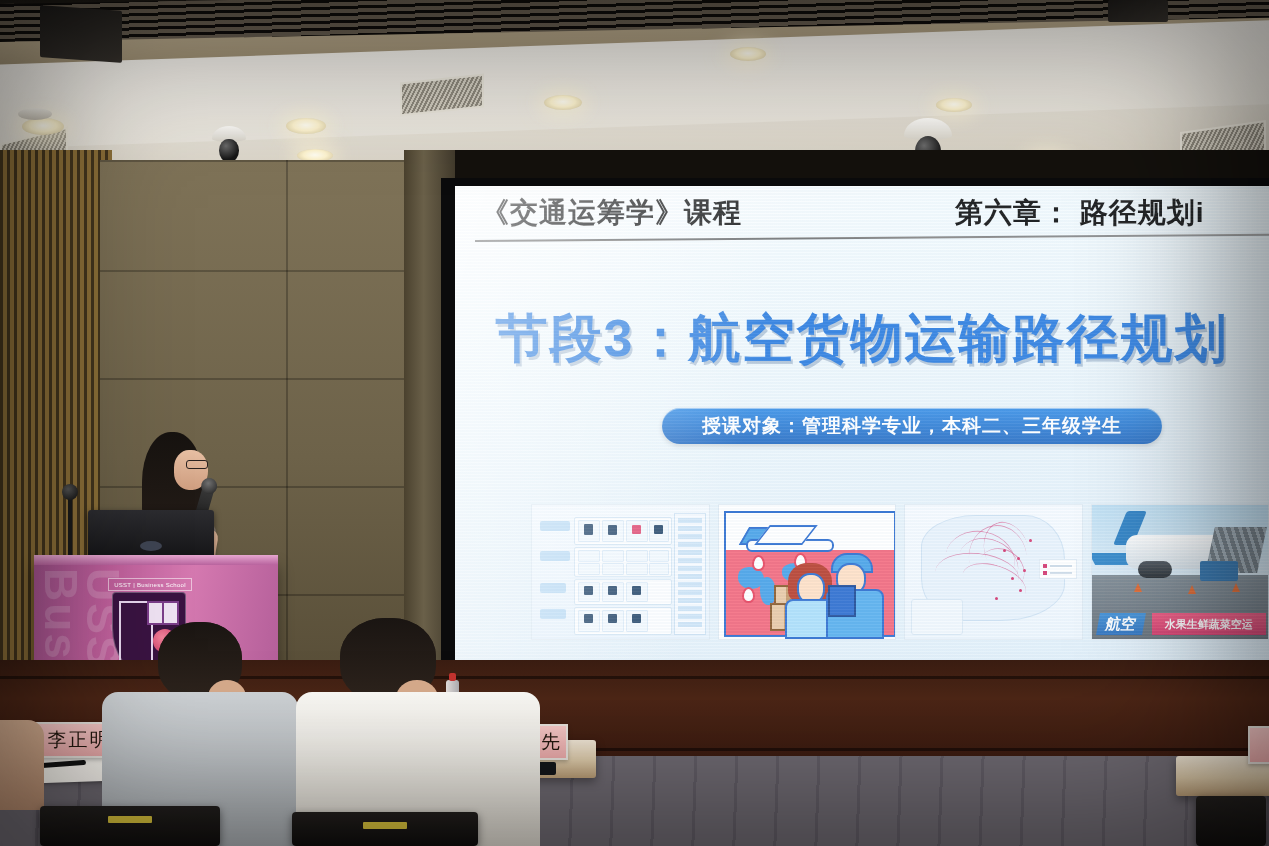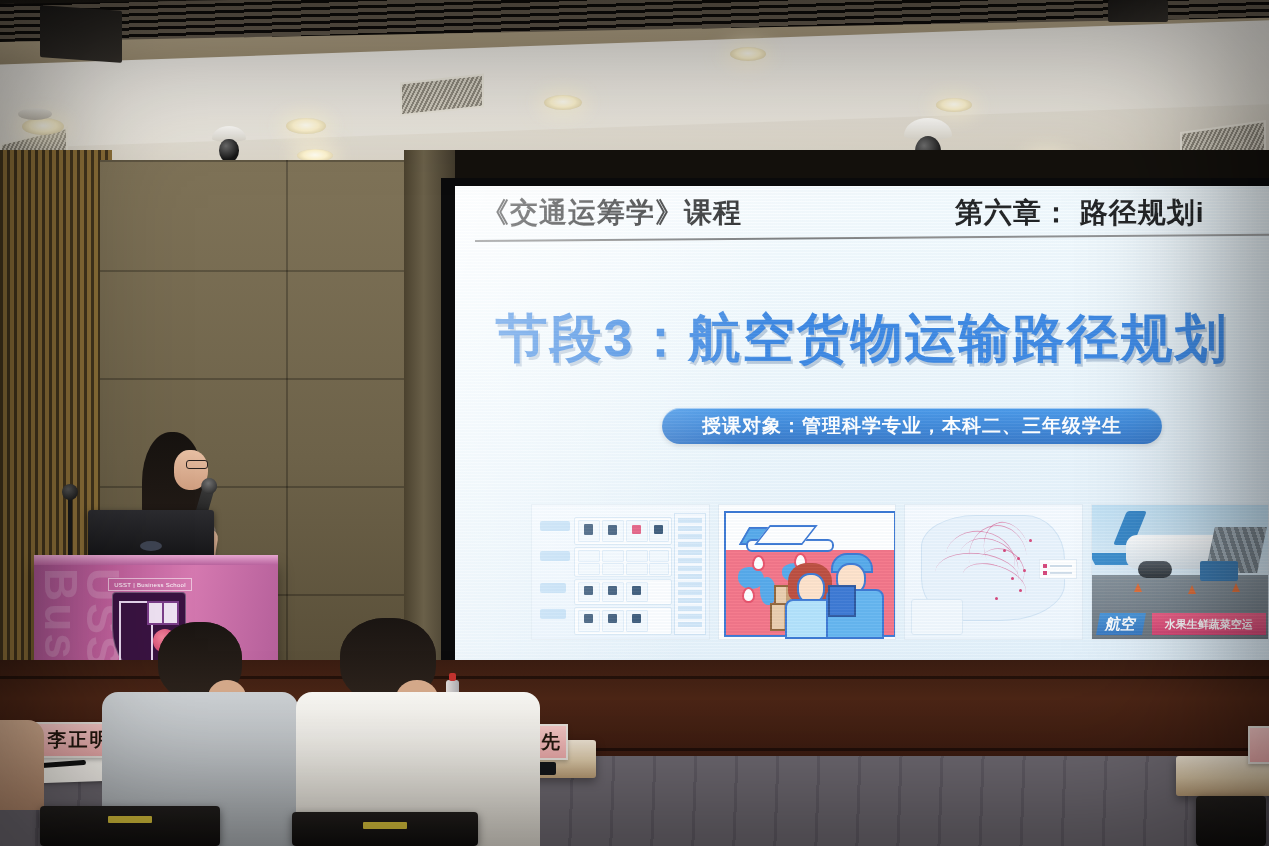--- a/index.html
+++ b/index.html
@@ -209,21 +209,21 @@
   .podium .cnname{position:absolute;left:74px;top:124px;color:#f2dcef;font-size:15px;font-weight:bold;
     letter-spacing:1px;white-space:nowrap;}
   .podium .enname{position:absolute;left:74px;top:143px;color:rgba(242,220,239,.85);font-size:7px;
     letter-spacing:.4px;white-space:nowrap;}
 
   
   .desk{position:absolute;background:linear-gradient(180deg,#f0e6d6 0%,#dcc9a8 55%,#b99c75 100%);
     border-radius:3px;box-shadow:0 4px 10px rgba(0,0,0,.35);}
   .namecard{position:absolute;background:linear-gradient(180deg,#f6c8c6,#eaa9a9);
     border:2px solid #e7e2dc;display:flex;align-items:center;justify-content:center;
-    color:#23180f;font-weight:bold;letter-spacing:2px;white-space:nowrap;
+    color:#23180f;font-weight:normal;letter-spacing:2px;white-space:nowrap;
     box-shadow:0 2px 4px rgba(0,0,0,.25);}
   .person{position:absolute;}
   .person .head{position:absolute;border-radius:46% 46% 42% 42%;
     background:linear-gradient(180deg,#1a1512,#2e241d);}
   .person .nape{position:absolute;border-radius:50%;background:#d7ab8c;}
   .person .shirt{position:absolute;border-radius:16px 16px 0 0;}
   .chair{position:absolute;background:linear-gradient(180deg,#23201e,#100e0d);border-radius:4px;
     box-shadow:0 3px 8px rgba(0,0,0,.5);}
   .chair .badge{position:absolute;left:50%;top:10px;transform:translateX(-50%);width:44px;height:7px;
     background:#d8c23c;border-radius:1px;}

